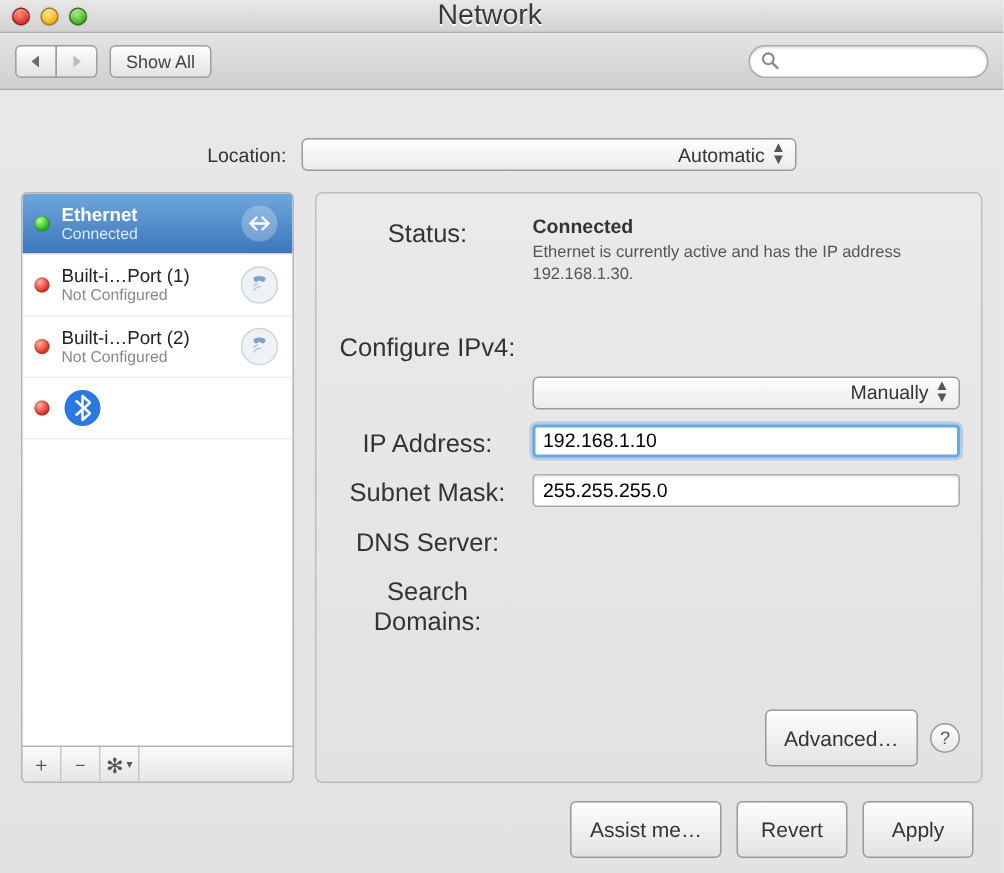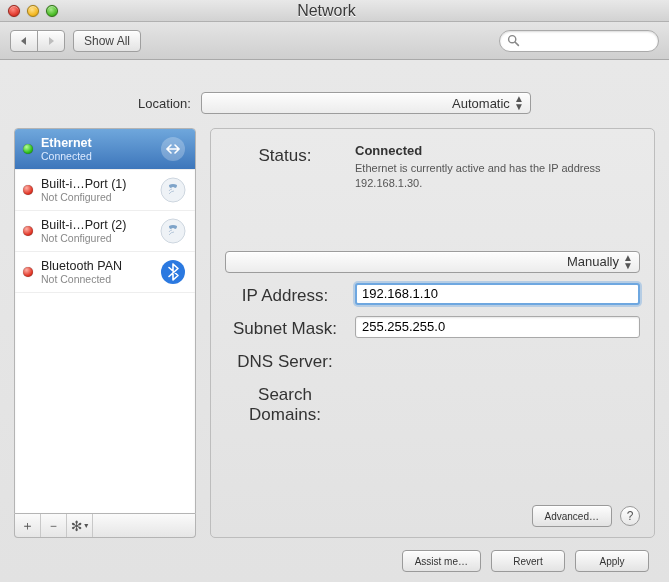--- a/index.html
+++ b/index.html
@@ -4,21 +4,21 @@
 <style>
   * { box-sizing: border-box; margin: 0; padding: 0; font-family: "Lucida Grande", "Helvetica Neue", Arial, sans-serif; }
   body { background: #ececec; width: 669px; height: 582px; overflow: hidden; font-size: 13px; color: #333; }
 
   .titlebar { height: 22px; background: linear-gradient(#e8e8e8, #d2d2d2); border-bottom: 1px solid #b0b0b0; display: flex; align-items: center; position: relative; }
   .traffic { display: flex; gap: 7px; margin-left: 8px; }
   .light { width: 12px; height: 12px; border-radius: 50%; box-shadow: inset 0 1px 1px rgba(255,255,255,.5), 0 0 1px rgba(0,0,0,.4); }
   .red { background: radial-gradient(circle at 40% 35%, #ff8a80, #e33e32 60%, #b81e12); border:1px solid #9a2016;}
   .yellow { background: radial-gradient(circle at 40% 35%, #ffe08a, #f5b924 60%, #c9930c); border:1px solid #a77e10;}
   .green { background: radial-gradient(circle at 40% 35%, #a6e88a, #4fbf2b 60%, #2f8d14); border:1px solid #2c7312;}
-  .win-title { position:absolute; left:0; right:16px; text-align:center; font-size:16px; color:#3a3a3a; text-shadow:0 1px 0 #fff; pointer-events:none;}
+  .win-title { position:absolute; left:0; right:16px; text-align:center; font-size:19px; color:#3a3a3a; text-shadow:0 1px 0 #fff; pointer-events:none;}
 
   .toolbar { height: 38px; background: linear-gradient(#e4e4e4, #cfcfcf); border-bottom:1px solid #a9a9a9; display:flex; align-items:center; padding:0 10px; gap:8px;}
   .seg { display:flex; }
   .btn { background: linear-gradient(#fdfdfd,#e3e3e3); border:1px solid #9f9f9f; border-radius:4px; height:22px; display:flex; align-items:center; justify-content:center; font-size:12px; color:#444; box-shadow: 0 1px 0 #fff inset; cursor:default;}
   .btn.small { width:28px; }
   .seg .btn:first-child { border-top-right-radius:0; border-bottom-right-radius:0; }
   .seg .btn:last-child { border-top-left-radius:0; border-bottom-left-radius:0; margin-left:-1px; }
   .btn.showall { padding: 0 10px; }
   .spacer { flex:1; }
   .search { position:relative; }
@@ -53,21 +53,21 @@
   .detail { flex:1; background: linear-gradient(#eaeaea,#e2e2e2); border:1px solid #bdbdbd; border-radius:5px; padding:14px 14px 10px 14px; display:flex; flex-direction:column; position:relative;}
   .form-row { display:flex; align-items:flex-start; margin-bottom:10px; }
   .form-row .lab { width:130px; text-align:center; padding-right:10px; padding-top:3px; font-size:17px; color:#333;}
   .form-row .val { flex:1; }
   .status-val { font-weight:bold; font-size:13px; }
   .status-desc { font-size:11px; color:#555; margin-top:3px; max-width:260px; line-height:1.35;}
   .ipinput { width:100%; height:22px; border:1px solid #a9a9a9; border-radius:3px; padding:0 6px; font-size:13px; background:#fff; box-shadow: inset 0 1px 2px rgba(0,0,0,.1); outline:none;}
   .ipinput.focused { border:2px solid #6ea7e0; box-shadow: 0 0 0 2px rgba(110,167,224,.4); padding:0 5px; height:22px;}
   .sel2 { width:100%;margin-top:32px; }
   .detail-footer { margin-top:auto; display:flex; justify-content:flex-end; align-items:center; gap:8px;}
-  .push { background:linear-gradient(#fdfdfd,#e3e3e3); border:1px solid #9a9a9a; border-radius:4px; height:22px; padding:0 12px; font-size:10px; display:flex; align-items:center; box-shadow:0 1px 0 #fff inset; cursor:default;}
+  .push { background:linear-gradient(#fdfdfd,#e3e3e3); border:1px solid #9a9a9a; border-radius:4px; height:38px; padding:0 12px; font-size:14px; display:flex; align-items:center; box-shadow:0 1px 0 #fff inset; cursor:default;}
   .help { width:20px; height:20px; border-radius:50%; border:1px solid #999; background:linear-gradient(#fff,#e7e7e7); display:flex; align-items:center; justify-content:center; font-size:12px; color:#555; cursor:default;}
 
   .bottom-buttons { display:flex; justify-content:flex-end; gap:10px; padding:12px 6px 0 0;}
   .bottom-buttons .push { min-width:74px; justify-content:center;}
 
   svg { display:block; }
 </style>
 </head>
 <body>
 
@@ -161,24 +161,20 @@
                 <circle cx="13" cy="13" r="12" fill="#eef2f6" stroke="#cdd6df"></circle>
                 <path d="M9 8 Q13 6 17 8 Q17 11 15 11 Q13 9 11 11 Q9 11 9 8 Z" fill="#7fa4c9"></path>
                 <path d="M9 14 Q10 12 12 12" stroke="#b7c8da" stroke-width="1" fill="none"></path>
                 <path d="M9 17 Q11 14 14 14" stroke="#b7c8da" stroke-width="1" fill="none"></path>
               </svg>
           </div>
         </div>
 
         <div class="side-item">
           <span class="dot off"></span>
-          <div class="side-text">
-            <div class="ttl">Bluetooth PAN</div>
-            <div class="sub">Not Connected</div>
-          </div>
           <div class="side-icon">
             <svg width="26" height="26" viewBox="0 0 26 26">
                 <circle cx="13" cy="13" r="12" fill="#2b79e0"></circle>
                 <path d="M13 5 L13 21 L18 16.5 L9 8.5 M13 5 L18 9.5 L9 17.5" stroke="#fff" stroke-width="1.6" fill="none" stroke-linejoin="round" stroke-linecap="round"></path>
               </svg>
           </div>
         </div>
       </div>
       <div class="sidebar-footer">
         <div class="fbtn">＋</div>
@@ -196,20 +192,21 @@
         <div class="lab">Status:</div>
         <div class="val">
           <div class="status-val">Connected</div>
           <div class="status-desc">Ethernet is currently active and has the IP address 192.168.1.30.</div>
         </div>
       </div>
 
       <div style="height:18px;"></div>
 
       <div class="form-row">
+        <div class="lab">Configure IPv4:</div>
         <div class="val">
           <div class="select sel2">
             <span>Manually</span>
             <span class="arrows">▲<br>▼</span>
           </div>
         </div>
       </div>
 
       <div class="form-row">
         <div class="lab">IP Address:</div>

